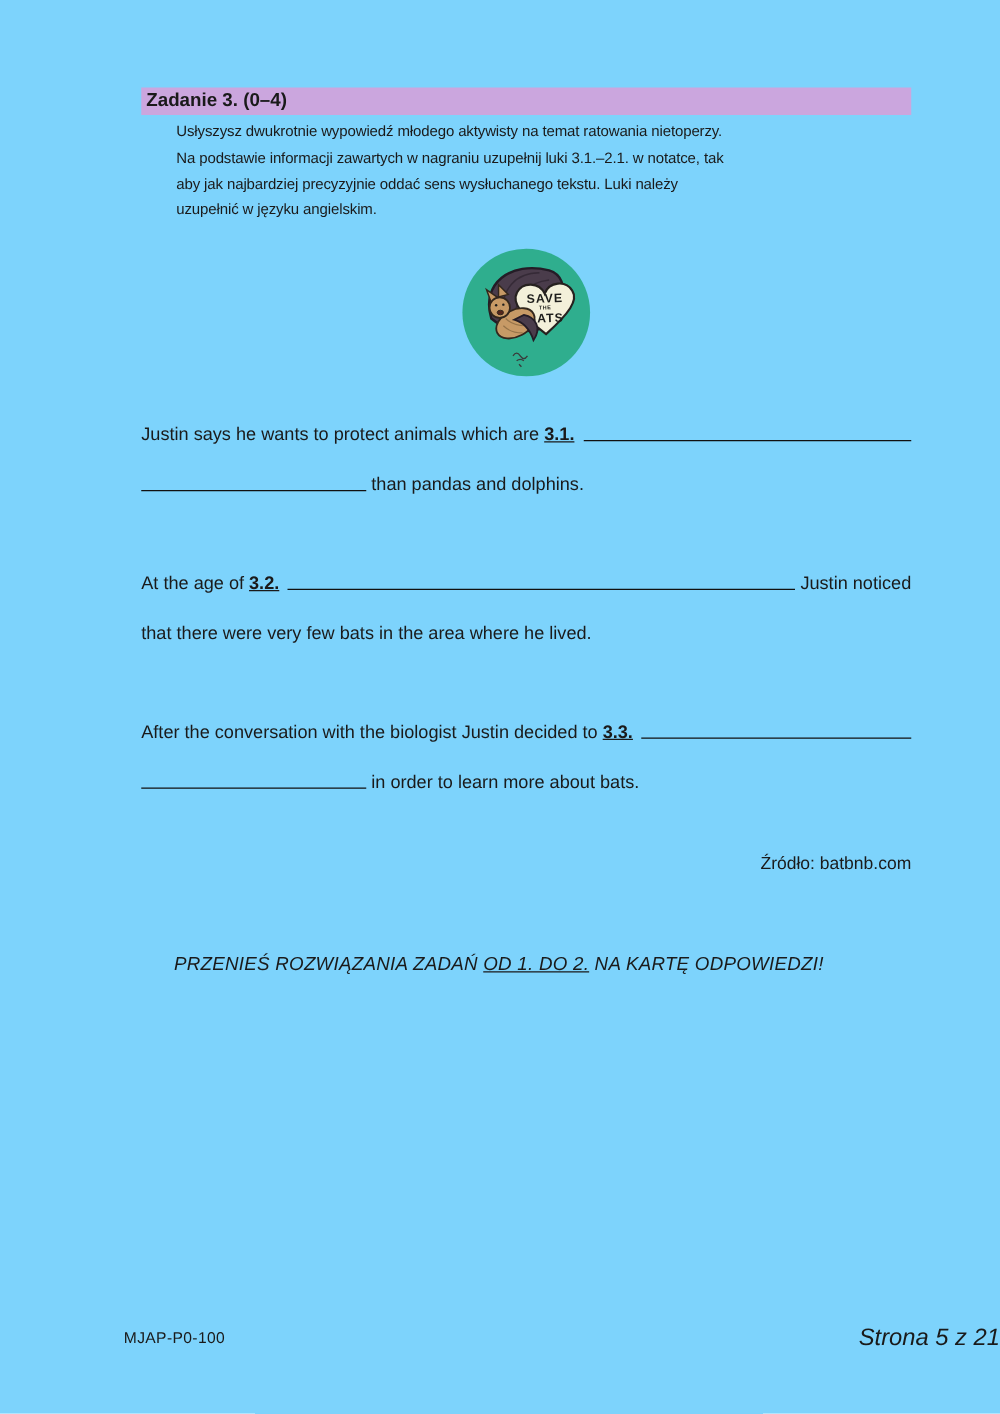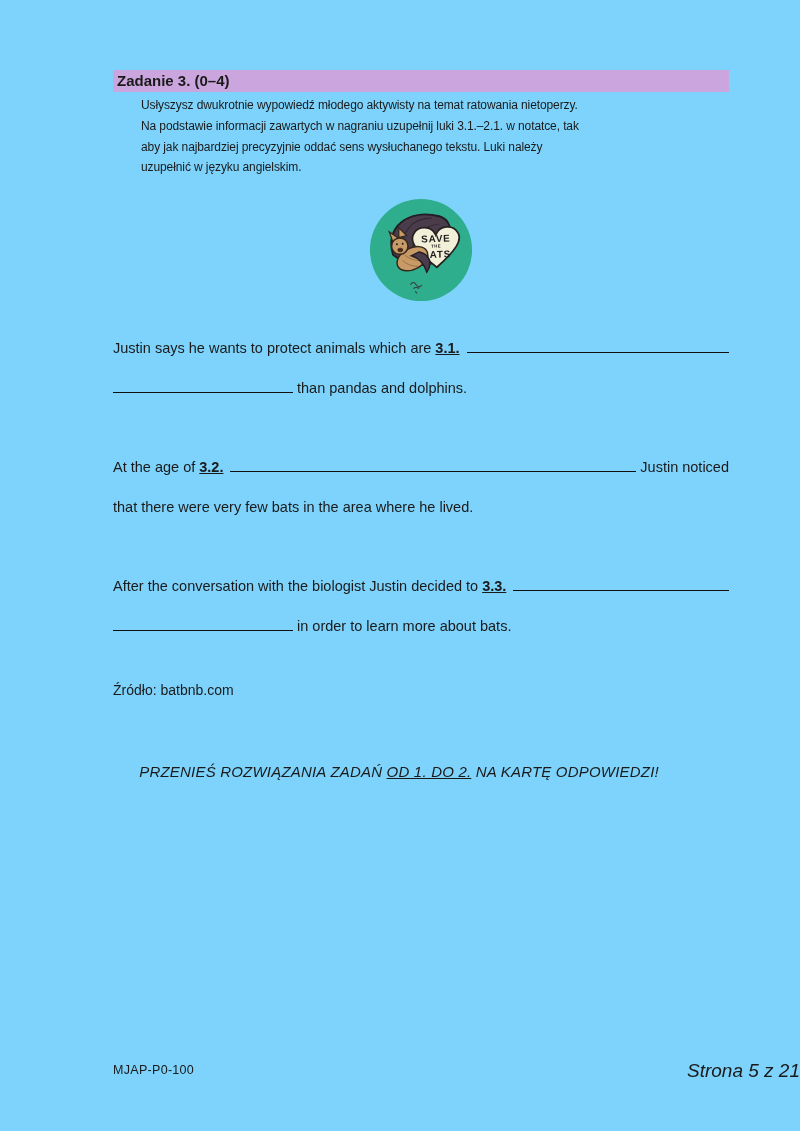--- a/index.html
+++ b/index.html
@@ -64,34 +64,35 @@
   .blank.grow {
     flex: 1 1 auto;
     margin-left: 7px;
   }
   .blank.fixed {
     width: 180px;
     flex: 0 0 auto;
   }
   .source {
     margin-top: 48px;
+    text-align: right;
     font-size: 14px;
   }
   .transfer {
     margin-top: 48px;
     font-weight: normal;
     font-style: italic;
     font-size: 15px;
     letter-spacing: 0.2px;
     white-space: pre;
   }
   .transfer .underlined { text-decoration: underline; }
   .footer-code {
     position: absolute;
-    left: 113px;
+    left: 99px;
     top: 1063px;
     font-size: 12.5px;
     letter-spacing: 0.3px;
   }
   .footer-page {
     position: absolute;
     left: 0;
     right: 0;
     top: 1060px;
     text-align: right;

